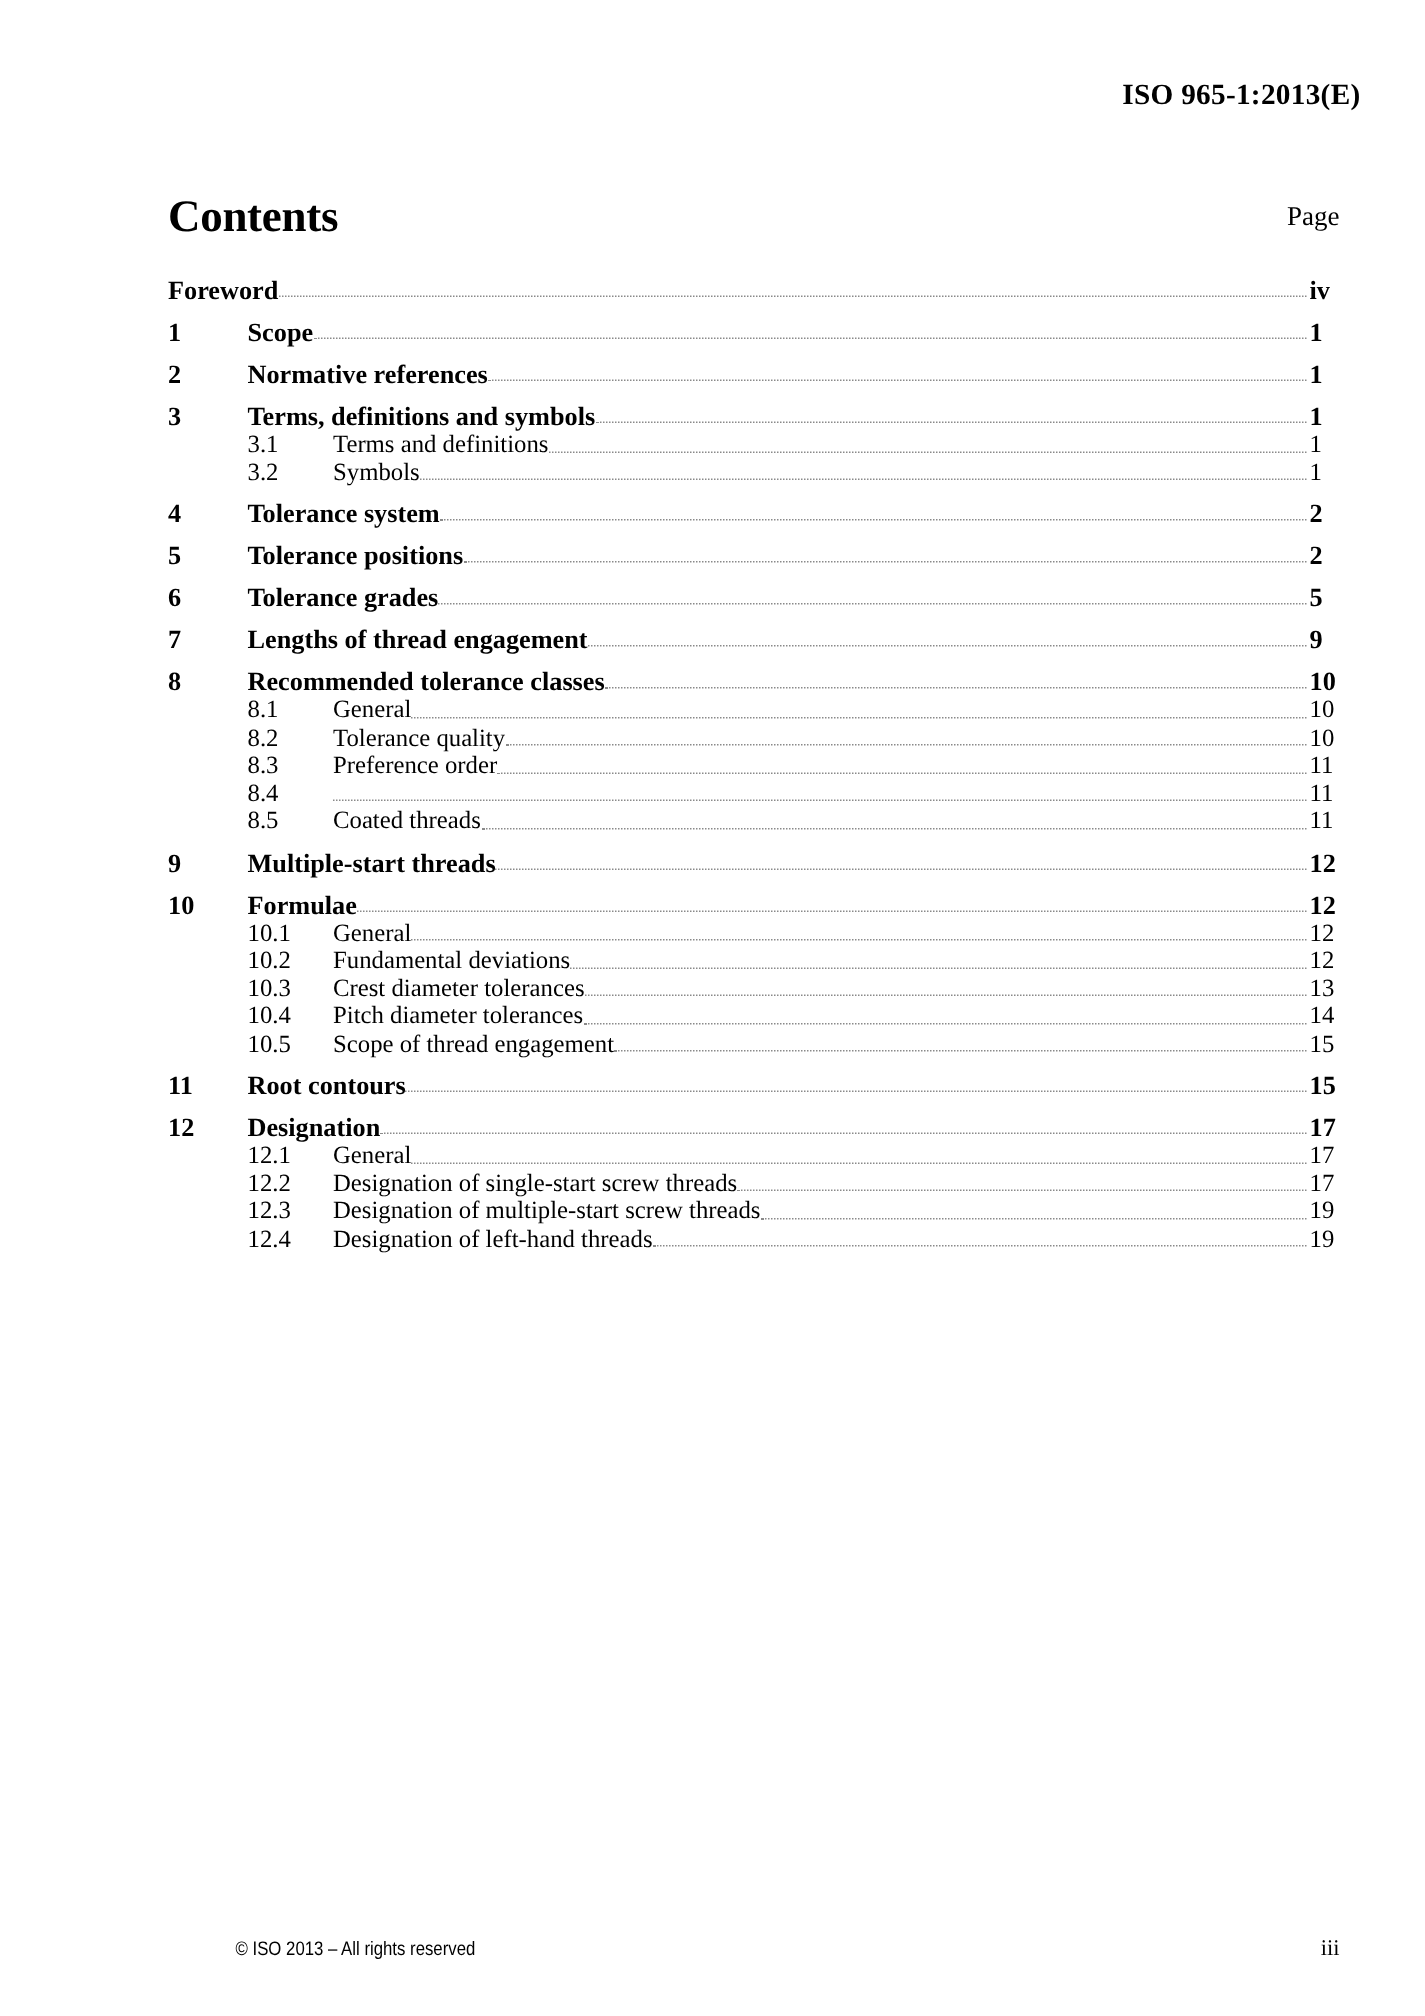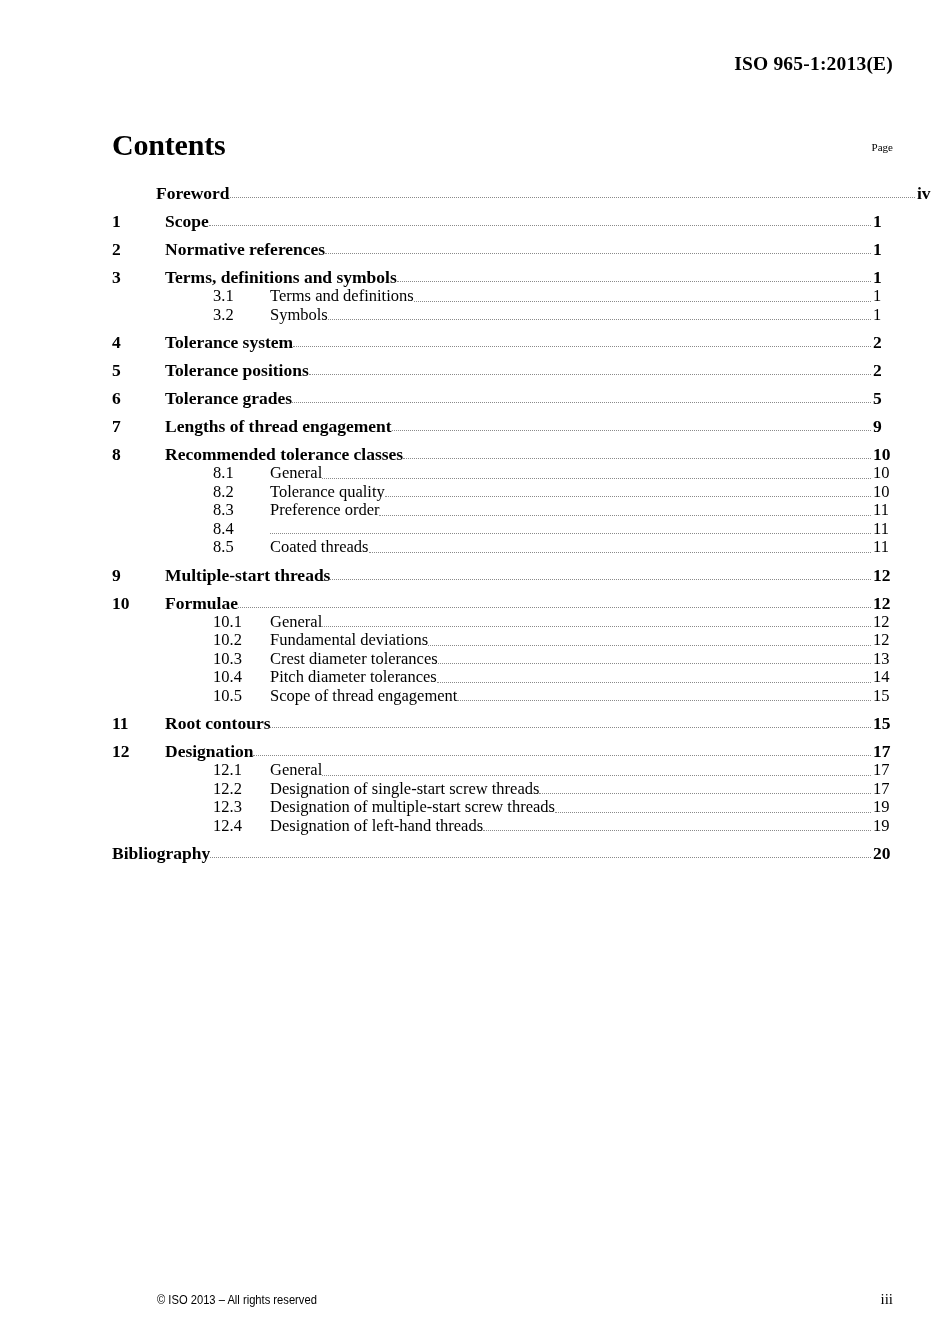--- a/index.html
+++ b/index.html
@@ -17,21 +17,21 @@
     height: 1344px;
     background: #ffffff;
     overflow: hidden;
     box-sizing: border-box;
   }
 
   
   .doc-header {
     position: absolute;
     top: 53px;
-    right: 57px;
+    right: 43px;
     font-family: "Liberation Serif", serif;
     font-weight: bold;
     font-size: 19.5px;
     letter-spacing: 0.2px;
     white-space: nowrap;
   }
 
   
   .title-row {
     position: absolute;
@@ -43,21 +43,21 @@
     justify-content: space-between;
   }
   .contents-title {
     font-family: "Liberation Serif", serif;
     font-weight: bold;
     font-size: 30px;
     letter-spacing: -0.2px;
   }
   .page-label {
     font-family: "Liberation Serif", serif;
-    font-size: 11px;
+    font-size: 18px;
     position: relative;
     top: -4px;
   }
 
   
   .toc {
     position: absolute;
     top: 184px;
     left: 112px;
     width: 781px;
@@ -113,26 +113,26 @@
   .lvl0 .pg { min-width: 20px; }
 
   
   .lvl2 {
     font-weight: normal;
     font-size: 16.5px;
     line-height: 18.5px;
     margin-top: 0px;
   }
   .lvl2 .indent { flex: 0 0 auto; width: 53px; }
-  .lvl2 .num { width: 57px; margin-left: 48px; }
+  .lvl2 .num { width: 57px; }
   .lvl2 .leader { margin-bottom: 4px; }
   .lvl2 .pg { min-width: 20px; }
 
   
-  .toc-row.first { margin-top: 0; margin-left: 44px; }
+  .toc-row.first { margin-top: 0; }
 
   
   .footer {
     position: absolute;
     bottom: 36px;
     left: 112px;
     right: 57px;
     display: flex;
     align-items: baseline;
     justify-content: space-between;
@@ -345,26 +345,20 @@
         <span class="leader"></span>
         <span class="pg">19</span>
       </div>
       <div class="toc-row lvl2">
         <span class="indent"></span>
         <span class="num">12.4</span>
         <span class="label">Designation of left-hand threads</span>
         <span class="leader"></span>
         <span class="pg">19</span>
       </div>
-      <div class="toc-row lvl0">
-        <span class="num"></span>
-        <span class="label">Bibliography</span>
-        <span class="leader"></span>
-        <span class="pg">20</span>
-      </div>
     </div>
 
   <div class="footer">
     <div class="copyright">© ISO 2013 – All rights reserved</div>
     <div class="folio">iii</div>
   </div>
 
 </div>
 
 </body></html>

